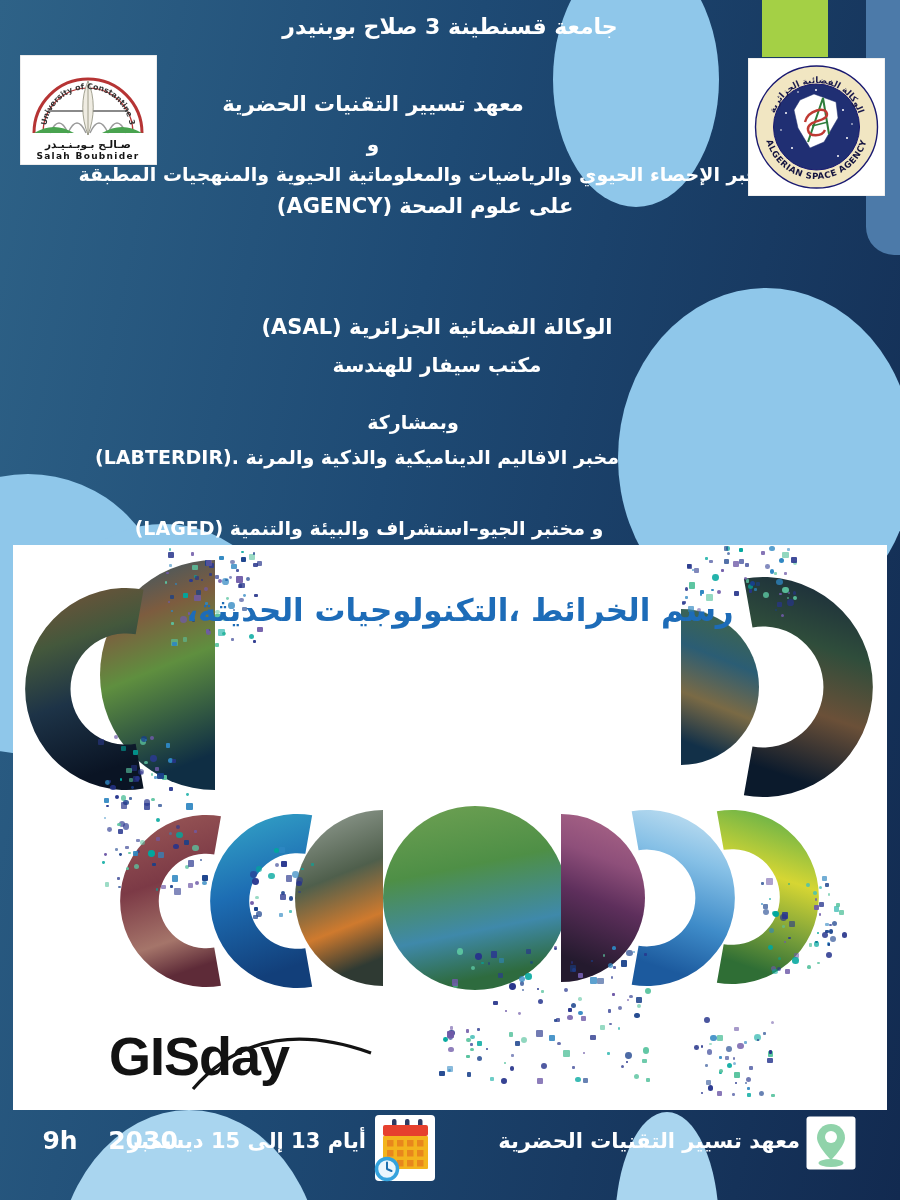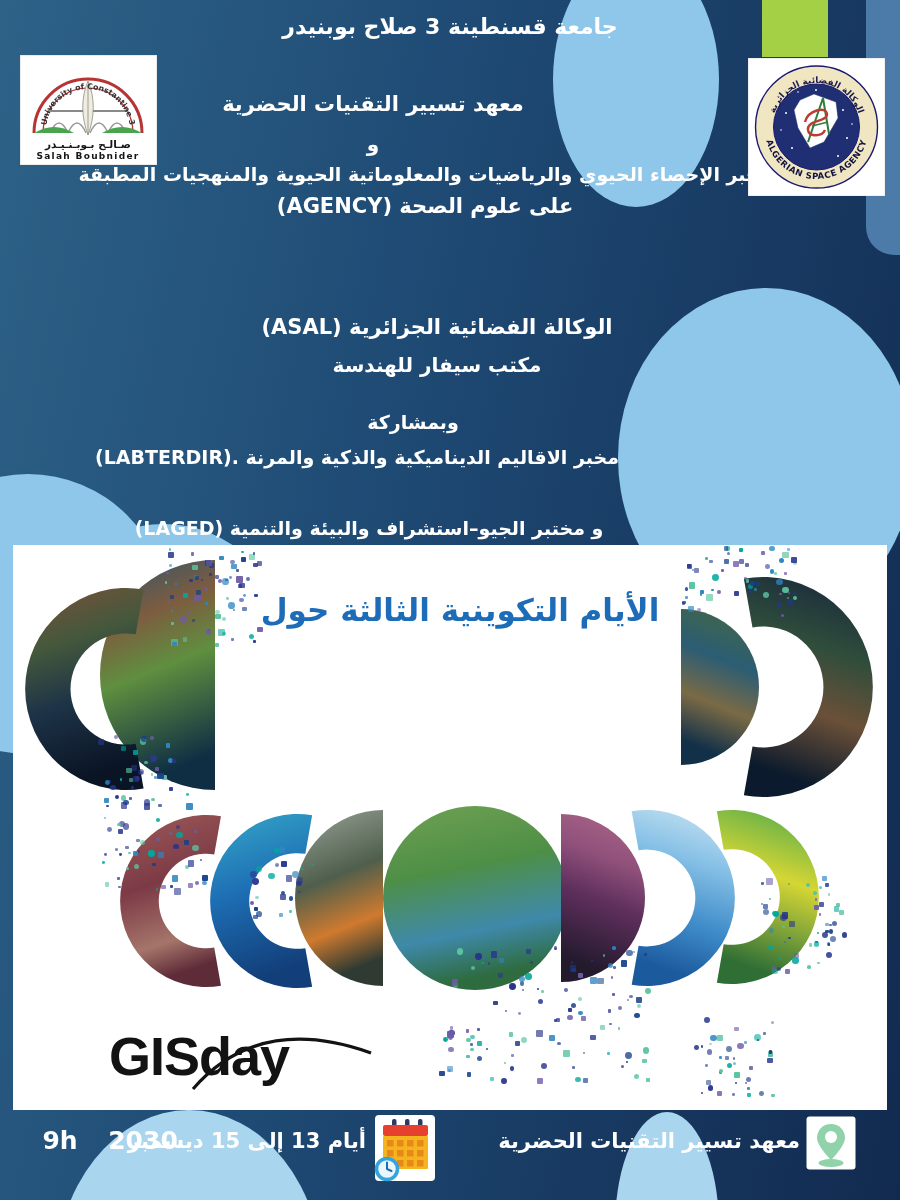--- a/index.html
+++ b/index.html
@@ -631,21 +631,21 @@
         <i style="left: 755.622px; top: 504.89px; width: 3.64604px; height: 3.64604px; background: rgb(39, 52, 139); border-radius: 1px; opacity: 0.94;"></i>
         <i style="left: 697.262px; top: 489.74px; width: 6.44138px; height: 6.44138px; background: rgb(46, 134, 193); border-radius: 50%; opacity: 0.86;"></i>
         <i style="left: 758.309px; top: 549.267px; width: 3.20509px; height: 3.20509px; background: rgb(91, 196, 160); border-radius: 1px; opacity: 0.93;"></i>
         <i style="left: 719.761px; top: 517.083px; width: 3.0225px; height: 3.0225px; background: rgb(46, 134, 193); border-radius: 50%; opacity: 0.58;"></i>
         <i style="left: 713.99px; top: 518.28px; width: 5.1081px; height: 5.1081px; background: rgb(0, 167, 157); border-radius: 50%; opacity: 0.89;"></i>
         <i style="left: 696.032px; top: 497.533px; width: 2.58763px; height: 2.58763px; background: rgb(91, 196, 160); border-radius: 1px; opacity: 0.55;"></i>
         <i style="left: 704.092px; top: 490.056px; width: 5.73508px; height: 5.73508px; background: rgb(91, 196, 160); border-radius: 1px; opacity: 0.81;"></i>
       </div>
 
     <div class="banner-title">
-      <div>الأيام التكوينية الثالثة حول</div>
+      <div>رسم الخرائط ،التكنولوجيات الحديثة،</div>
     </div>
 
     <div class="gisday">
       <span class="txt">GIS</span><span class="txt">day</span>
       <svg width="300" height="76" viewBox="0 0 300 76">
         <path d="M84,64 Q150,-12 262,28" stroke="#131313" stroke-width="3.2" fill="none"></path>
       </svg>
     </div>
   </div>
 

